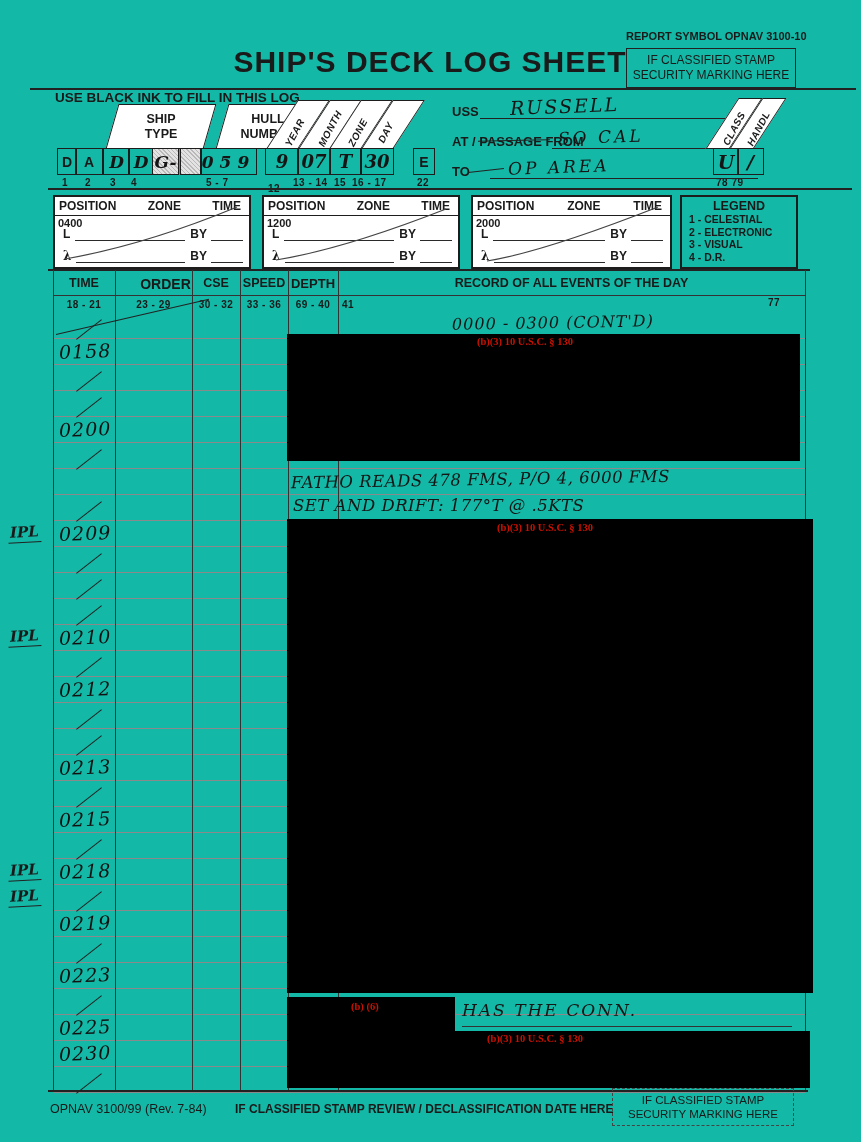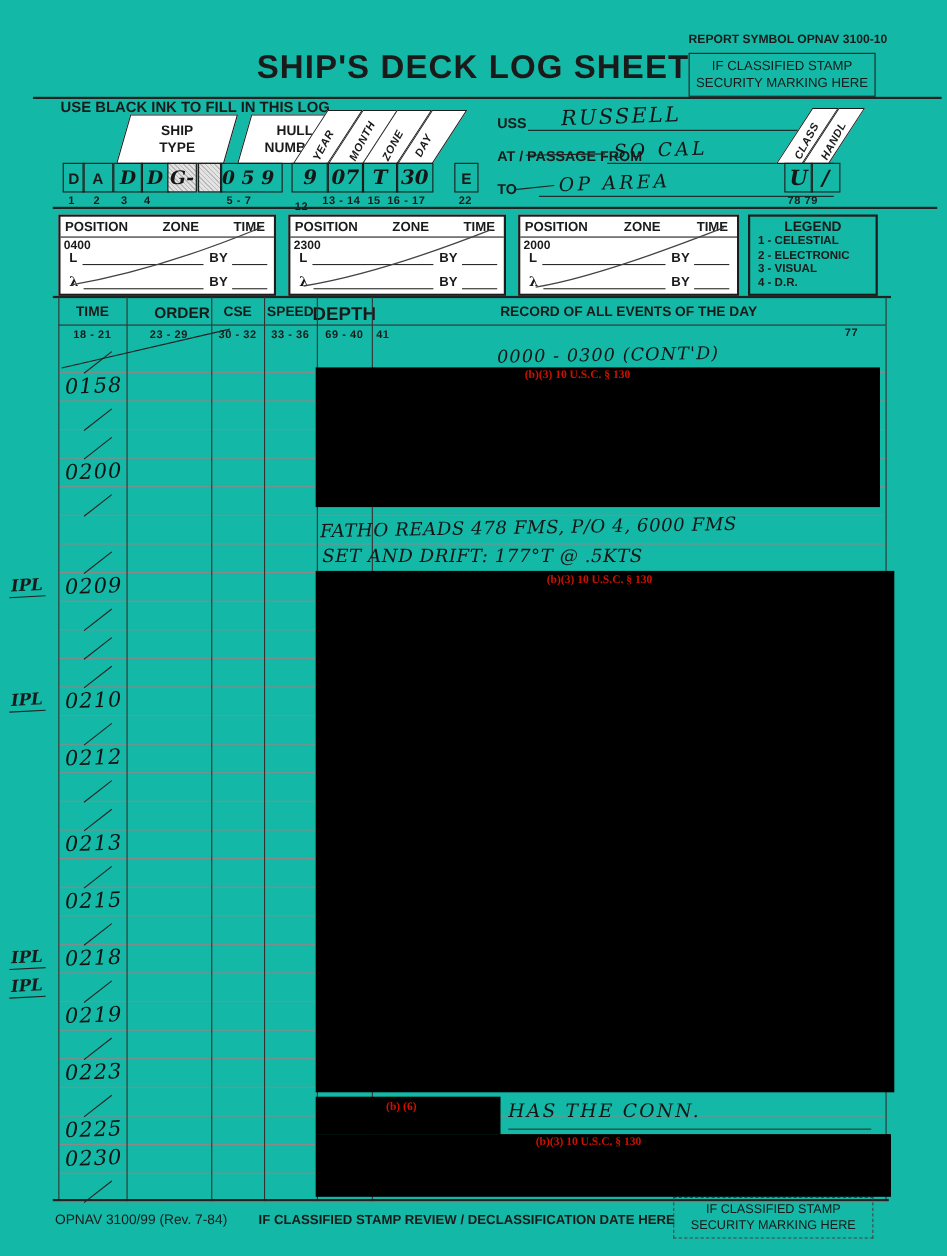--- a/index.html
+++ b/index.html
@@ -177,21 +177,21 @@
         <path d="M10 62 Q 90 48 182 10" stroke="#444" stroke-width="1.2" fill="none"></path>
       </svg>
   </div>
 
   <div class="posbox" style="left:262px;top:195px;width:194px;height:70px;">
     <div class="poshead">
       <span>POSITION</span>
       <span>ZONE</span>
       <span>TIME</span>
     </div>
-    <div class="abs b" style="left:3px;top:20px;font-size:11px;">2300</div>
+    <div class="abs b" style="left:3px;top:20px;font-size:11px;">1200</div>
     <div class="posrow" style="left:8px;top:30px;width:180px;">
       <span>L</span>
         <span class="uline" style="flex:1;margin:0 5px;"></span>
       <span>BY</span>
         <span class="uline" style="width:32px;margin-left:4px;"></span>
       </div>
     <div class="posrow" style="left:8px;top:52px;width:180px;">
       <span class="hand" style="font-style:normal;">λ</span>
         <span class="uline" style="flex:1;margin:0 5px;"></span>
       <span>BY</span>
@@ -235,21 +235,21 @@
       <div>4 - D.R.</div>
     </div>
   </div>
 
   <div class="thickline" style="left:48px;top:269px;width:762px;"></div>
 
   <div class="abs b ctr" style="left:53px;top:276px;width:62px;font-size:12.5px;">TIME</div>
   <div class="abs b ctr" style="left:99px;top:276px;width:77px;font-size:14px;padding-left:28px;">ORDER</div>
   <div class="abs b ctr" style="left:192px;top:276px;width:48px;font-size:12.5px;">CSE</div>
   <div class="abs b ctr" style="left:240px;top:276px;width:48px;font-size:12.5px;">SPEED</div>
-  <div class="abs b ctr" style="left:288px;top:276px;width:50px;font-size:17px;">DEPTH</div>
+  <div class="abs b ctr" style="left:288px;top:276px;width:50px;font-size:13px;">DEPTH</div>
   <div class="abs b ctr" style="left:338px;top:276px;width:467px;font-size:12.5px;">RECORD OF ALL EVENTS OF THE DAY</div>
   <div class="abs" style="left:53px;top:295px;width:752px;border-top:1.2px solid #333;"></div>
 
   <div class="abs b ctr smallnum" style="left:53px;top:299px;width:62px;position:absolute;">18 - 21</div>
   <div class="abs b ctr smallnum" style="left:115px;top:299px;width:77px;position:absolute;">23 - 29</div>
   <div class="abs b ctr smallnum" style="left:192px;top:299px;width:48px;position:absolute;">30 - 32</div>
   <div class="abs b ctr smallnum" style="left:240px;top:299px;width:48px;position:absolute;">33 - 36</div>
   <div class="abs b ctr smallnum" style="left:288px;top:299px;width:50px;position:absolute;">69 - 40</div>
   <div class="smallnum" style="left:342px;top:299px;">41</div>
   <div class="smallnum" style="left:768px;top:297px;">77</div>

